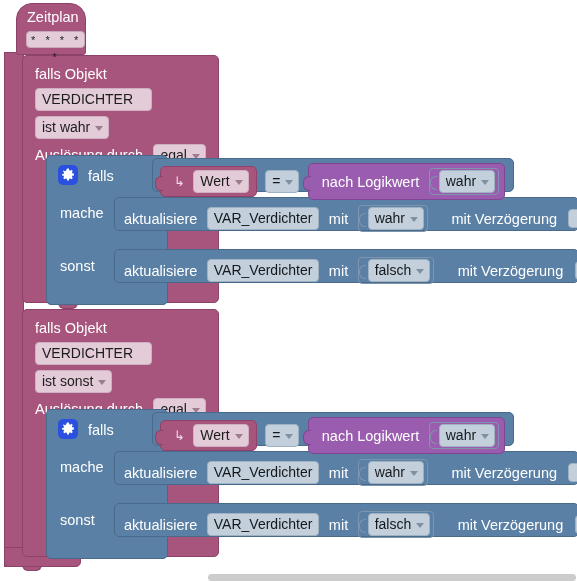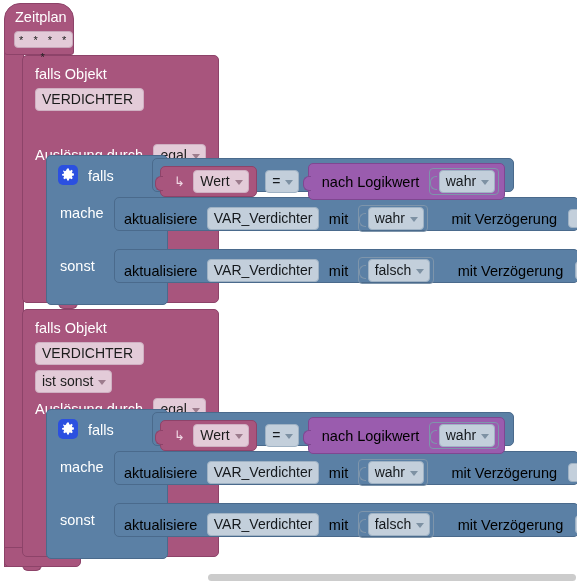--- a/index.html
+++ b/index.html
@@ -33,21 +33,21 @@
     pointer-events:none;
   }
   #blocks{position:absolute;inset:0;}
 
   
   .blk{position:absolute;box-sizing:border-box;}
   .lbl{color:#ffffff;font-size:14.5px;line-height:1;white-space:nowrap;}
 
   
   .hat{
-    left:4px;top:3px;width:70px;height:52px;
+    left:16px;top:3px;width:70px;height:52px;
     background:#a8557d;
     border:1px solid #8d4369;
     border-radius:16px 16px 3px 3px;
     z-index:6;
   }
   .hat .hat-title{position:absolute;left:10px;top:6px;}
   .hat .cron{
     position:absolute;left:9px;top:27px;
     width:59px;height:17px;
     background:#e3cbd8;border:1px solid #c9a8bb;border-radius:4px;
@@ -73,21 +73,21 @@
   .notch{
     position:absolute;width:18px;height:5px;
     background:#a8557d;border-left:1px solid #8d4369;border-right:1px solid #8d4369;
     border-bottom:1px solid #8d4369;border-radius:0 0 6px 6px;
   }
 
   
   .chip-lt{
     display:inline-block;background:#e3cbd8;border:1px solid #cfb0c2;
     border-radius:4px;color:#1c1c1c;font-size:14px;line-height:1;
-    padding:3px 10px 4px 6px;white-space:nowrap;vertical-align:middle;
+    padding:3px 18px 4px 6px;white-space:nowrap;vertical-align:middle;
   }
   .chip-lt.drop{padding-right:18px;position:relative;}
   .chip-lt.drop::after{
     content:"";position:absolute;right:5px;top:50%;margin-top:-2px;
     border-left:4px solid transparent;border-right:4px solid transparent;
     border-top:5px solid #9d7c8d;
   }
 
   
   .ifblk{
@@ -134,21 +134,21 @@
   .socket{
     display:inline-block;vertical-align:middle;position:relative;
     border:1px solid #7e95ab;border-radius:4px;padding:1px 3px 1px 9px;
     background:transparent;
   }
   .socket::before{
     content:"";position:absolute;left:0px;top:50%;margin-top:-6px;
     width:6px;height:12px;border:1px solid #7e95ab;border-right:none;
     border-radius:6px 0 0 6px;background:transparent;
   }
-  .txt-bl{color:#000000;font-size:14.5px;vertical-align:middle;}
+  .txt-bl{color:#ffffff;font-size:14.5px;vertical-align:middle;}
 
   
   .cbox{
     display:inline-block;vertical-align:middle;width:17px;height:17px;
     background:#c3cfdb;border:1px solid #9fb2c4;border-radius:4px;
   }
 
   
   .cond{position:absolute;z-index:8;white-space:nowrap;}
   .cond1{left:160px;top:163px;}
@@ -208,20 +208,23 @@
     <div class="blk hat">
       <div class="lbl hat-title">Zeitplan</div>
       <div class="cron">* * * * *</div>
     </div>
     <div class="notch" style="left:58px;top:55px;"></div>
 
     <div class="blk objblk obj1">
       <div class="lbl row r1">falls Objekt</div>
       <div class="row r2">
         <span class="chip-lt">VERDICHTER</span>
+      </div>
+      <div class="row r3">
+        <span class="chip-lt drop">ist wahr</span>
       </div>
       <div class="row r4">
         <span class="lbl" style="display:inline-block;vertical-align:middle;">Auslösung durch</span>
         <span class="chip-lt drop" style="margin-left:6px;">egal</span>
       </div>
     </div>
 
     <div class="ifblk if1">
       <div class="gear">
         <svg width="14" height="14" viewBox="0 0 14 14" aria-hidden="true">

